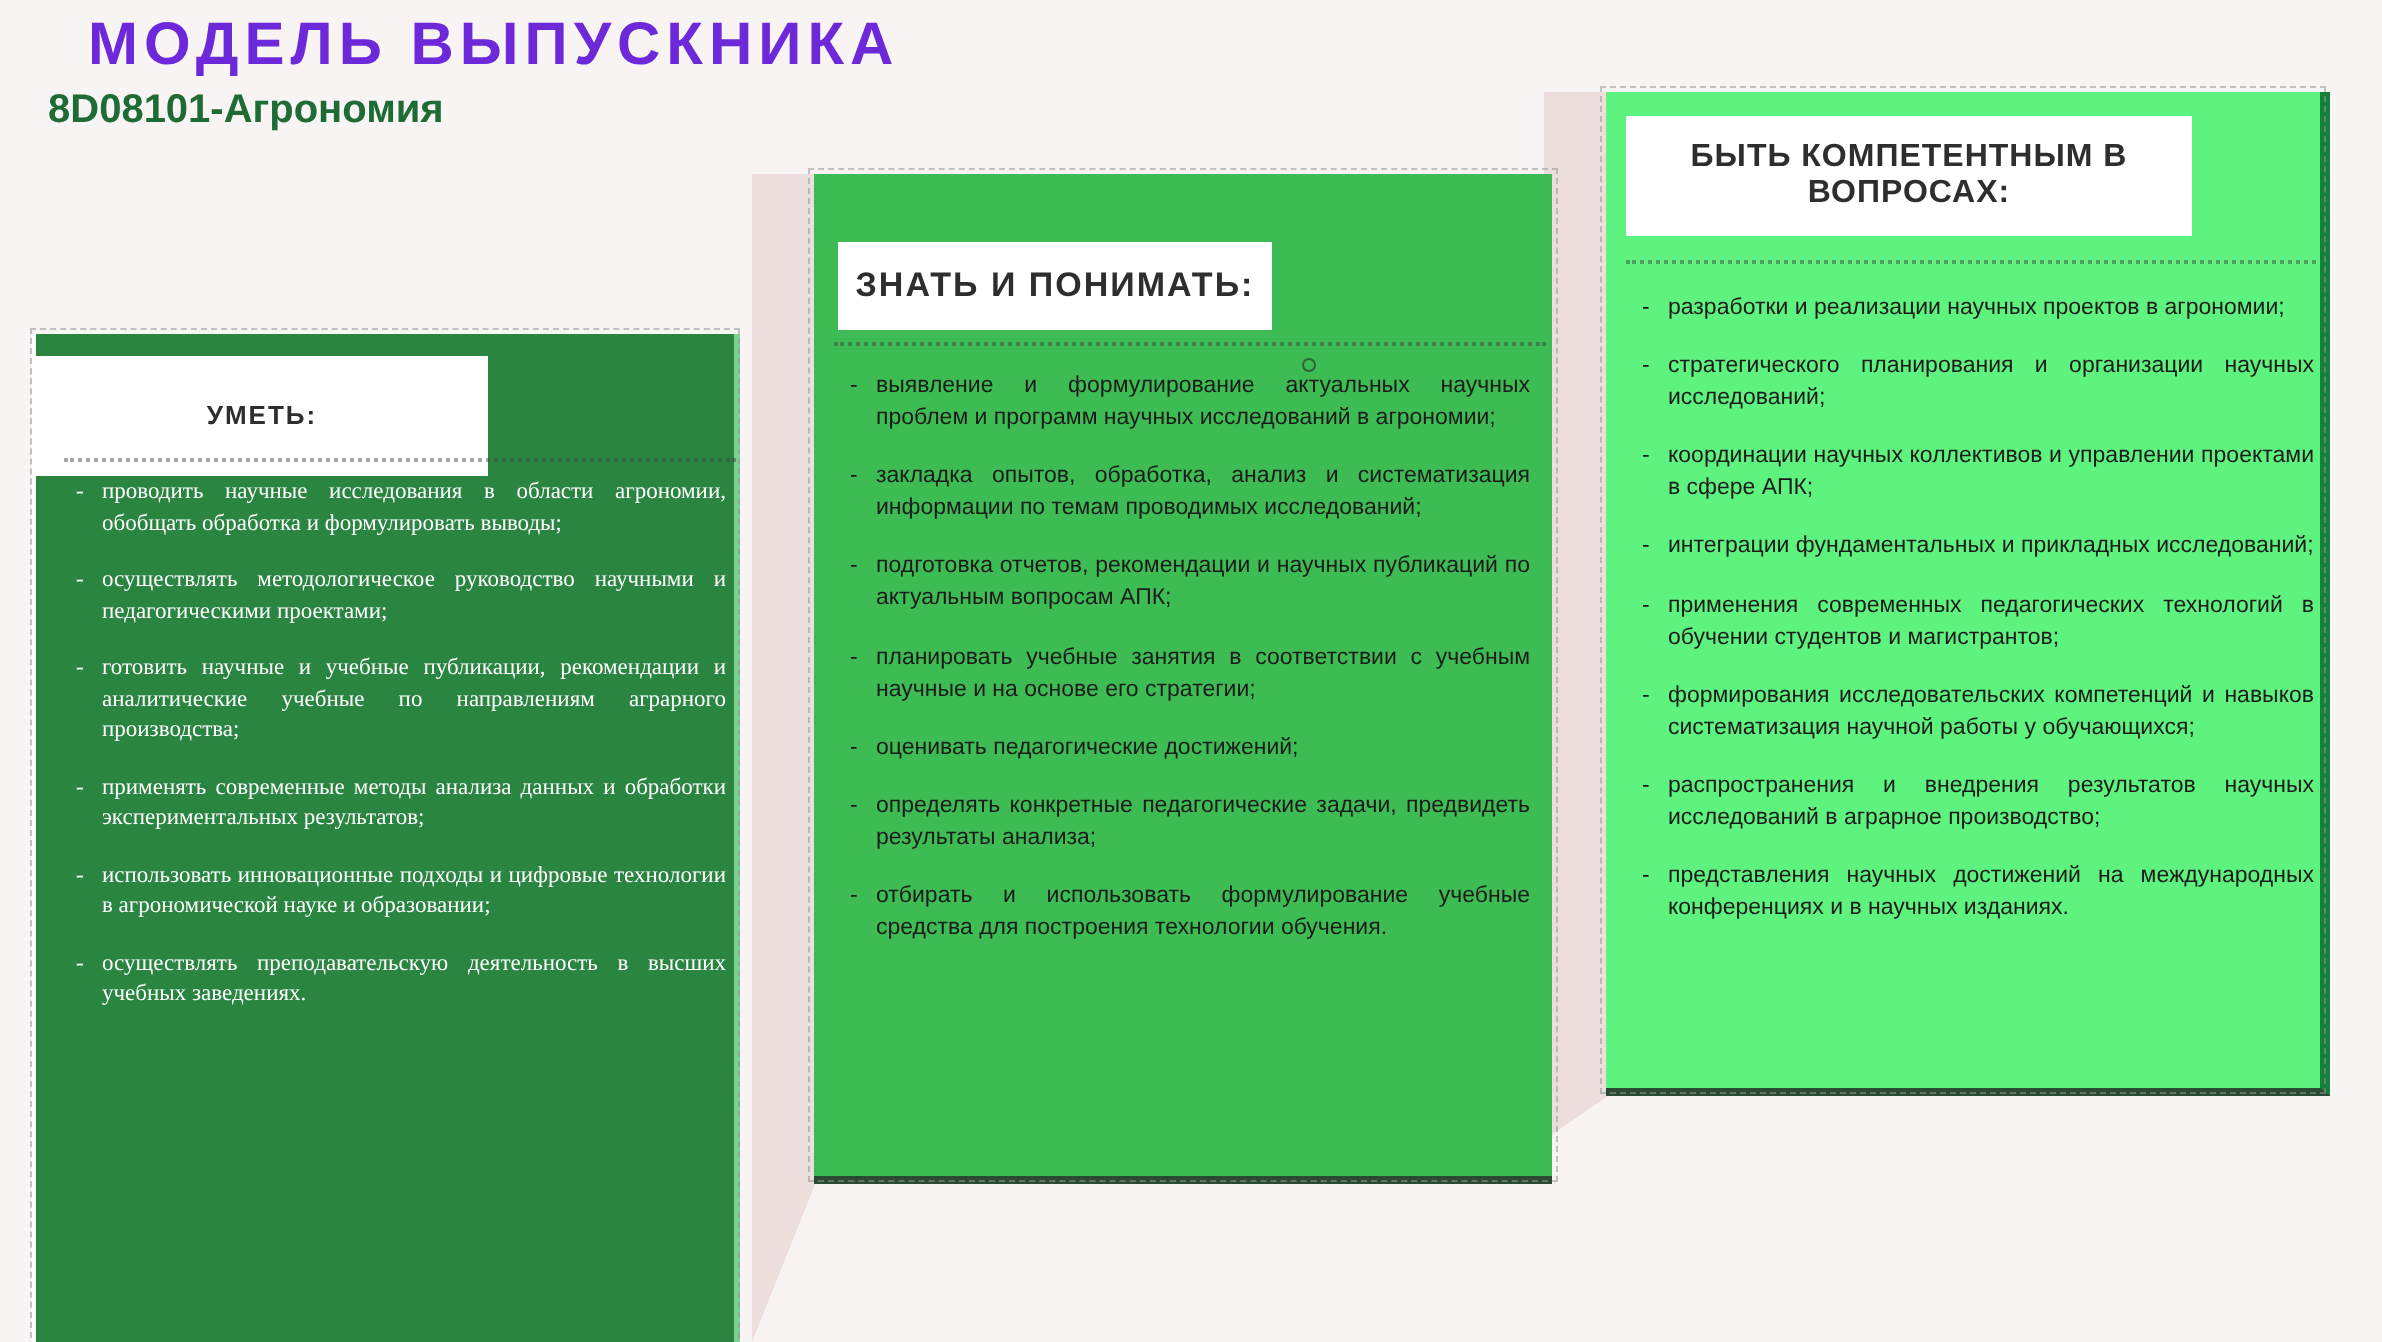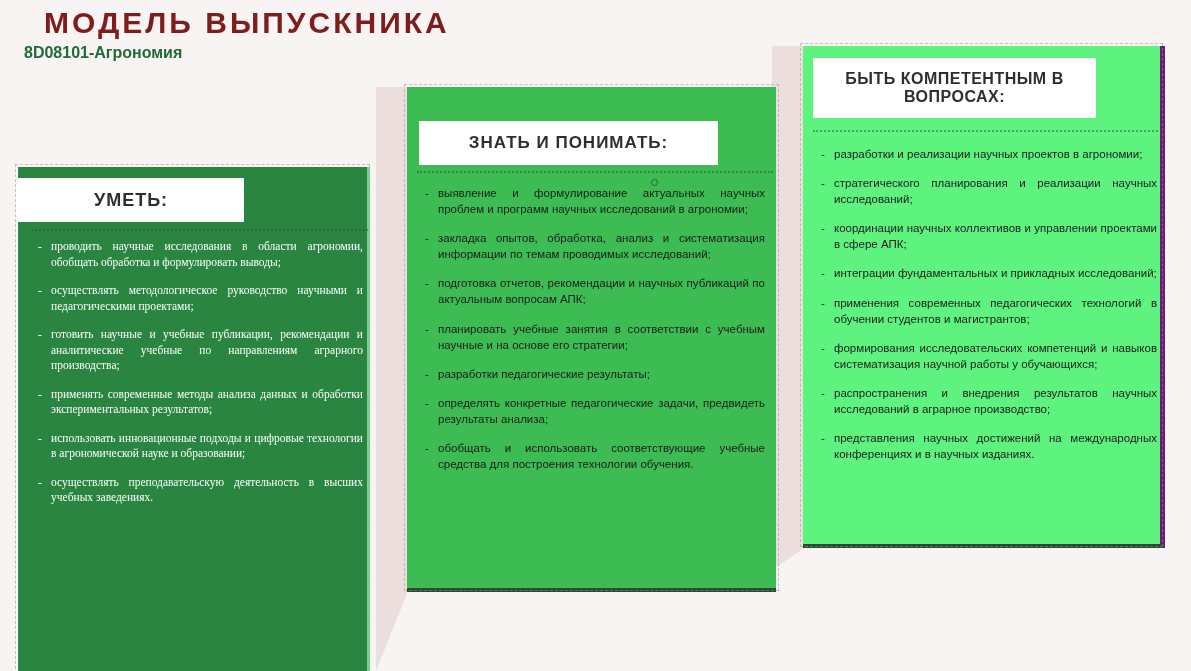--- a/index.html
+++ b/index.html
@@ -9,25 +9,25 @@
     font-family:"Liberation Sans",sans-serif;
     overflow:hidden;
     position:relative;
   }
   .stage{position:absolute;inset:0;}
 
   
   #title-main{
     position:absolute;left:44px;top:6px;
     font-size:30px;font-weight:bold;letter-spacing:3px;
-    color:#7f1d1d;white-space:nowrap;
+    color:#6d28d9;white-space:nowrap;
   }
   #title-sub{
     position:absolute;left:24px;top:44px;
-    font-size:16px;font-weight:bold;letter-spacing:0px;
+    font-size:20px;font-weight:bold;letter-spacing:0px;
     color:#1e6b35;white-space:nowrap;
   }
 
   
   .panel{position:absolute;box-sizing:border-box;}
   .panel .selbox{
     position:absolute;inset:-3px;
     border:1px dashed rgba(150,150,150,.55);
     pointer-events:none;
   }
@@ -63,38 +63,38 @@
   }
 
   
   #panel-left{
     left:16px;top:167px;width:354px;height:504px;
     background:#2a8540;
     border-right:3px solid #7bd18f;
     border-left:2px solid #ffffff;
   }
   #panel-left .hdr{
-    left:0px;top:11px;width:226px;height:44px;
-    font-size:18px;letter-spacing:1px;
+    left:0px;top:11px;width:226px;height:60px;
+    font-size:13px;letter-spacing:1px;
   }
   #panel-left .dotline{left:14px;top:62px;width:336px;}
   #panel-left .bullets{
     left:20px;top:72px;width:325px;
     color:#ffffff;font-family:"Liberation Serif",serif;
     font-size:11.5px;line-height:1.35;
   }
 
   
   #panel-mid{
     left:407px;top:87px;width:369px;height:505px;
     background:#3dbc54;
     border-bottom:4px solid #2b4a33;
   }
   #panel-mid .hdr{
-    left:12px;top:34px;width:299px;height:44px;
+    left:12px;top:34px;width:217px;height:44px;
     font-size:17px;letter-spacing:1px;
   }
   #panel-mid .dotline{left:10px;top:84px;width:356px;}
   #panel-mid .bullets{
     left:18px;top:98px;width:340px;
     color:#1b1b1b;font-size:11.5px;line-height:1.4;
   }
   #shadow-mid{
     position:absolute;left:376px;top:87px;
     width:32px;height:478px;
@@ -104,21 +104,21 @@
   #shadow-mid-tail{
     position:absolute;left:376px;top:565px;
     width:32px;height:106px;background:#ebdedd;
     clip-path:polygon(32px 0,32px 26px,0 106px,0 0);
   }
 
   
   #panel-right{
     left:803px;top:46px;width:362px;height:502px;
     background:#5ef27e;
-    border-right:5px solid #701a75;
+    border-right:5px solid #15803d;
     border-bottom:4px solid #2b4a33;
   }
   #panel-right .hdr{
     left:10px;top:12px;width:283px;height:60px;
     font-size:16px;letter-spacing:.5px;
   }
   #panel-right .dotline{left:10px;top:84px;width:345px;}
   #panel-right .bullets{
     left:18px;top:100px;width:336px;
     color:#1b1b1b;font-size:11.5px;line-height:1.4;
@@ -199,48 +199,48 @@
         <div class="bl">
           <span class="dash">-</span>
           <span class="txt">подготовка отчетов, рекомендации и научных публикаций по актуальным вопросам АПК;</span>
         </div>
         <div class="bl">
           <span class="dash">-</span>
           <span class="txt">планировать учебные занятия в соответствии с учебным научные и на основе его стратегии;</span>
         </div>
         <div class="bl">
           <span class="dash">-</span>
-          <span class="txt">разработки педагогические результаты;</span>
+          <span class="txt">оценивать педагогические достижений;</span>
         </div>
         <div class="bl">
           <span class="dash">-</span>
           <span class="txt">определять конкретные педагогические задачи, предвидеть результаты анализа;</span>
         </div>
         <div class="bl">
           <span class="dash">-</span>
-          <span class="txt">обобщать и использовать соответствующие учебные средства для построения технологии обучения.</span>
+          <span class="txt">отбирать и использовать формулирование учебные средства для построения технологии обучения.</span>
         </div>
       </div>
   </div>
 
   <div class="panel" id="panel-right">
     <div class="selbox"></div>
     <div class="hdr">
       <span class="hdrtxt">БЫТЬ КОМПЕТЕНТНЫМ В
 ВОПРОСАХ:</span>
     </div>
     <div class="dotline"></div>
     <div class="bullets" id="bullets-right">
         <div class="bl">
           <span class="dash">-</span>
           <span class="txt">разработки и реализации научных проектов в агрономии;</span>
         </div>
         <div class="bl">
           <span class="dash">-</span>
-          <span class="txt">стратегического планирования и реализации научных исследований;</span>
+          <span class="txt">стратегического планирования и организации научных исследований;</span>
         </div>
         <div class="bl">
           <span class="dash">-</span>
           <span class="txt">координации научных коллективов и управлении проектами в сфере АПК;</span>
         </div>
         <div class="bl">
           <span class="dash">-</span>
           <span class="txt">интеграции фундаментальных и прикладных исследований;</span>
         </div>
         <div class="bl">

